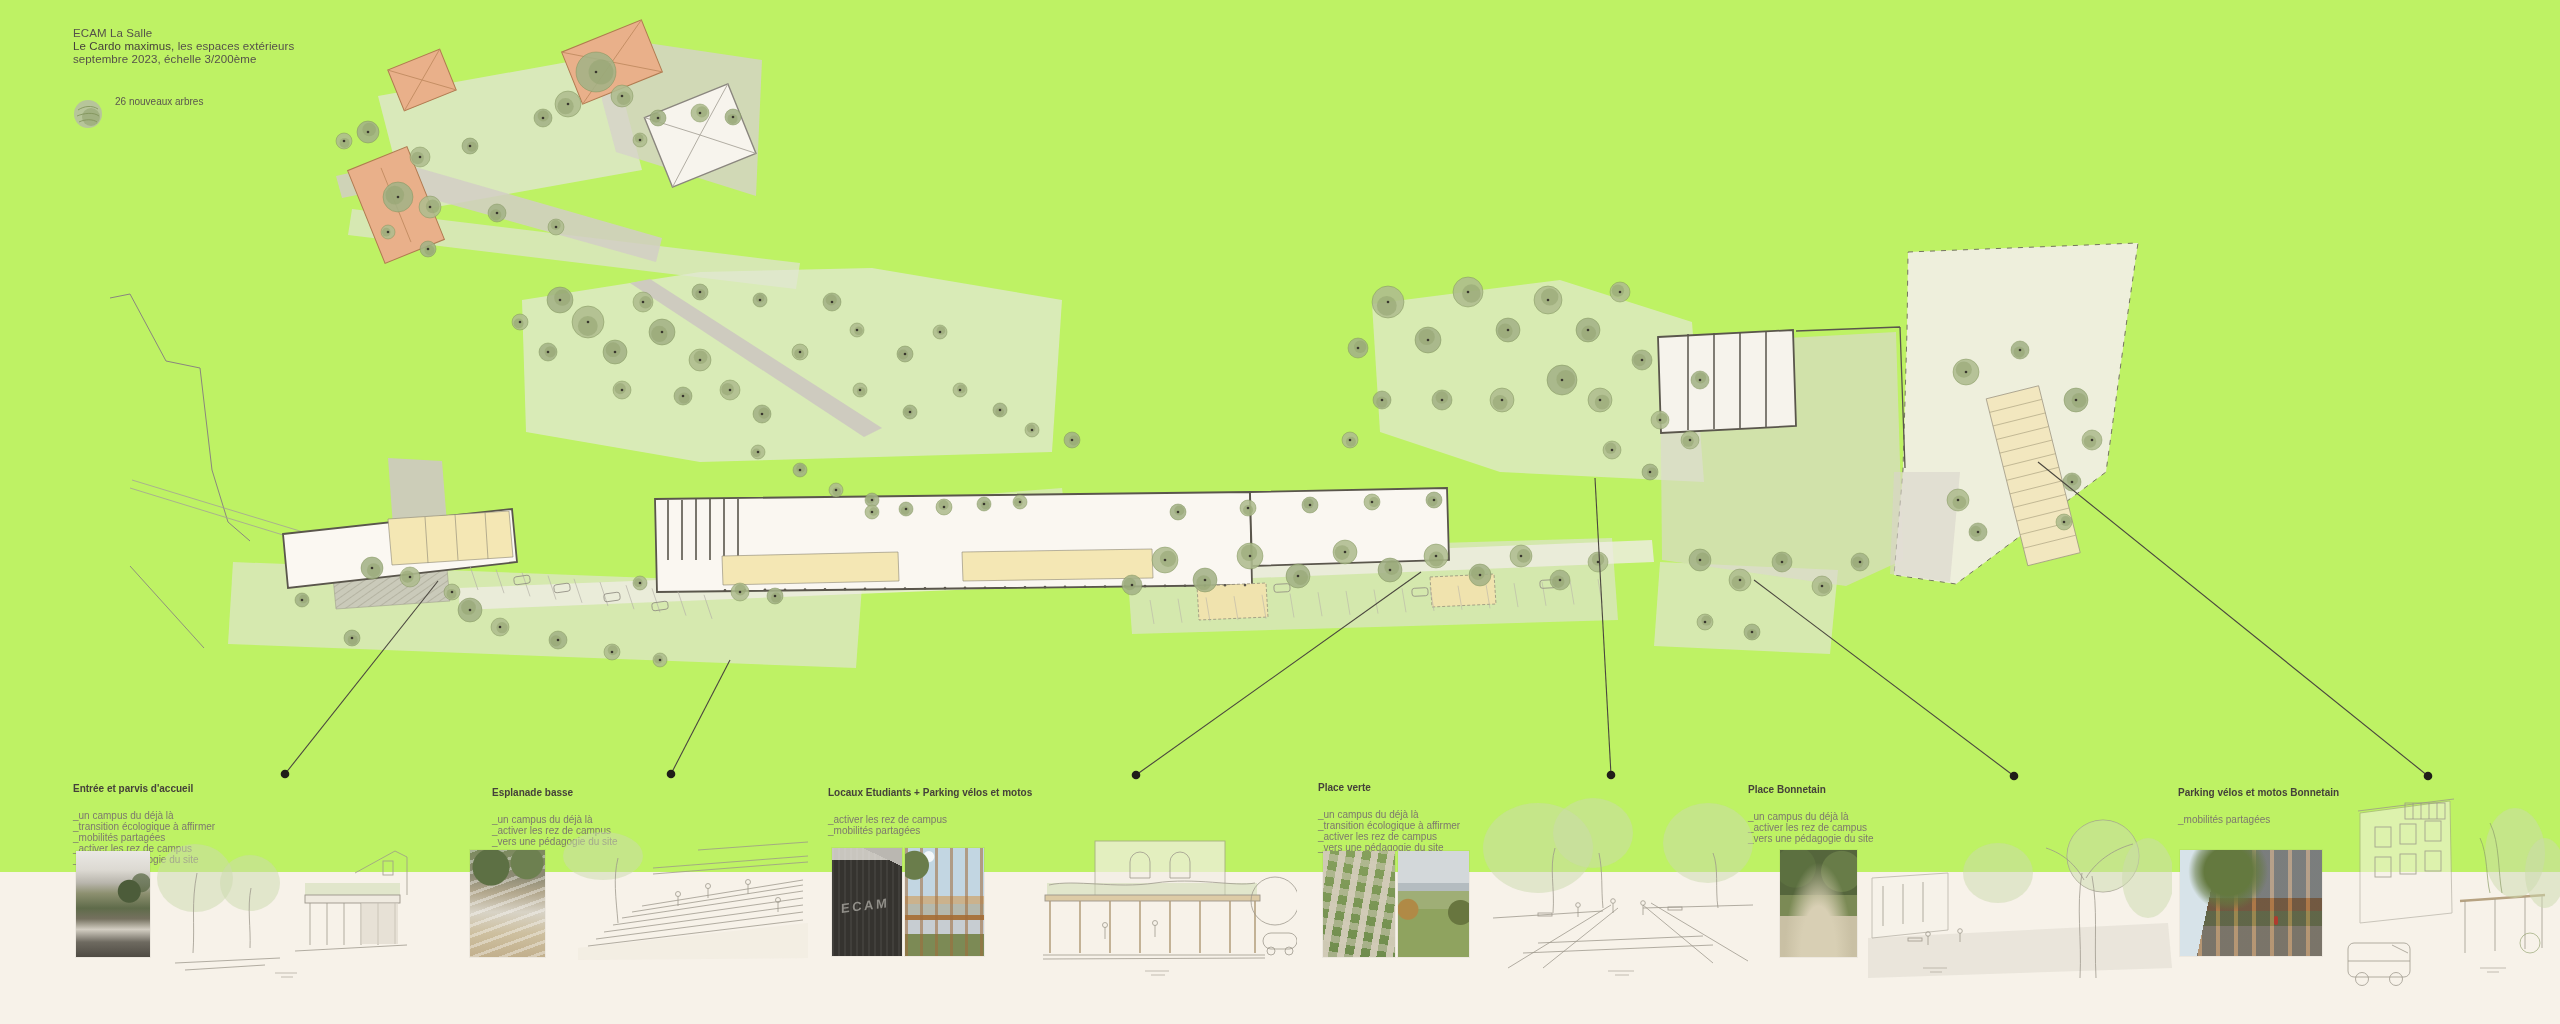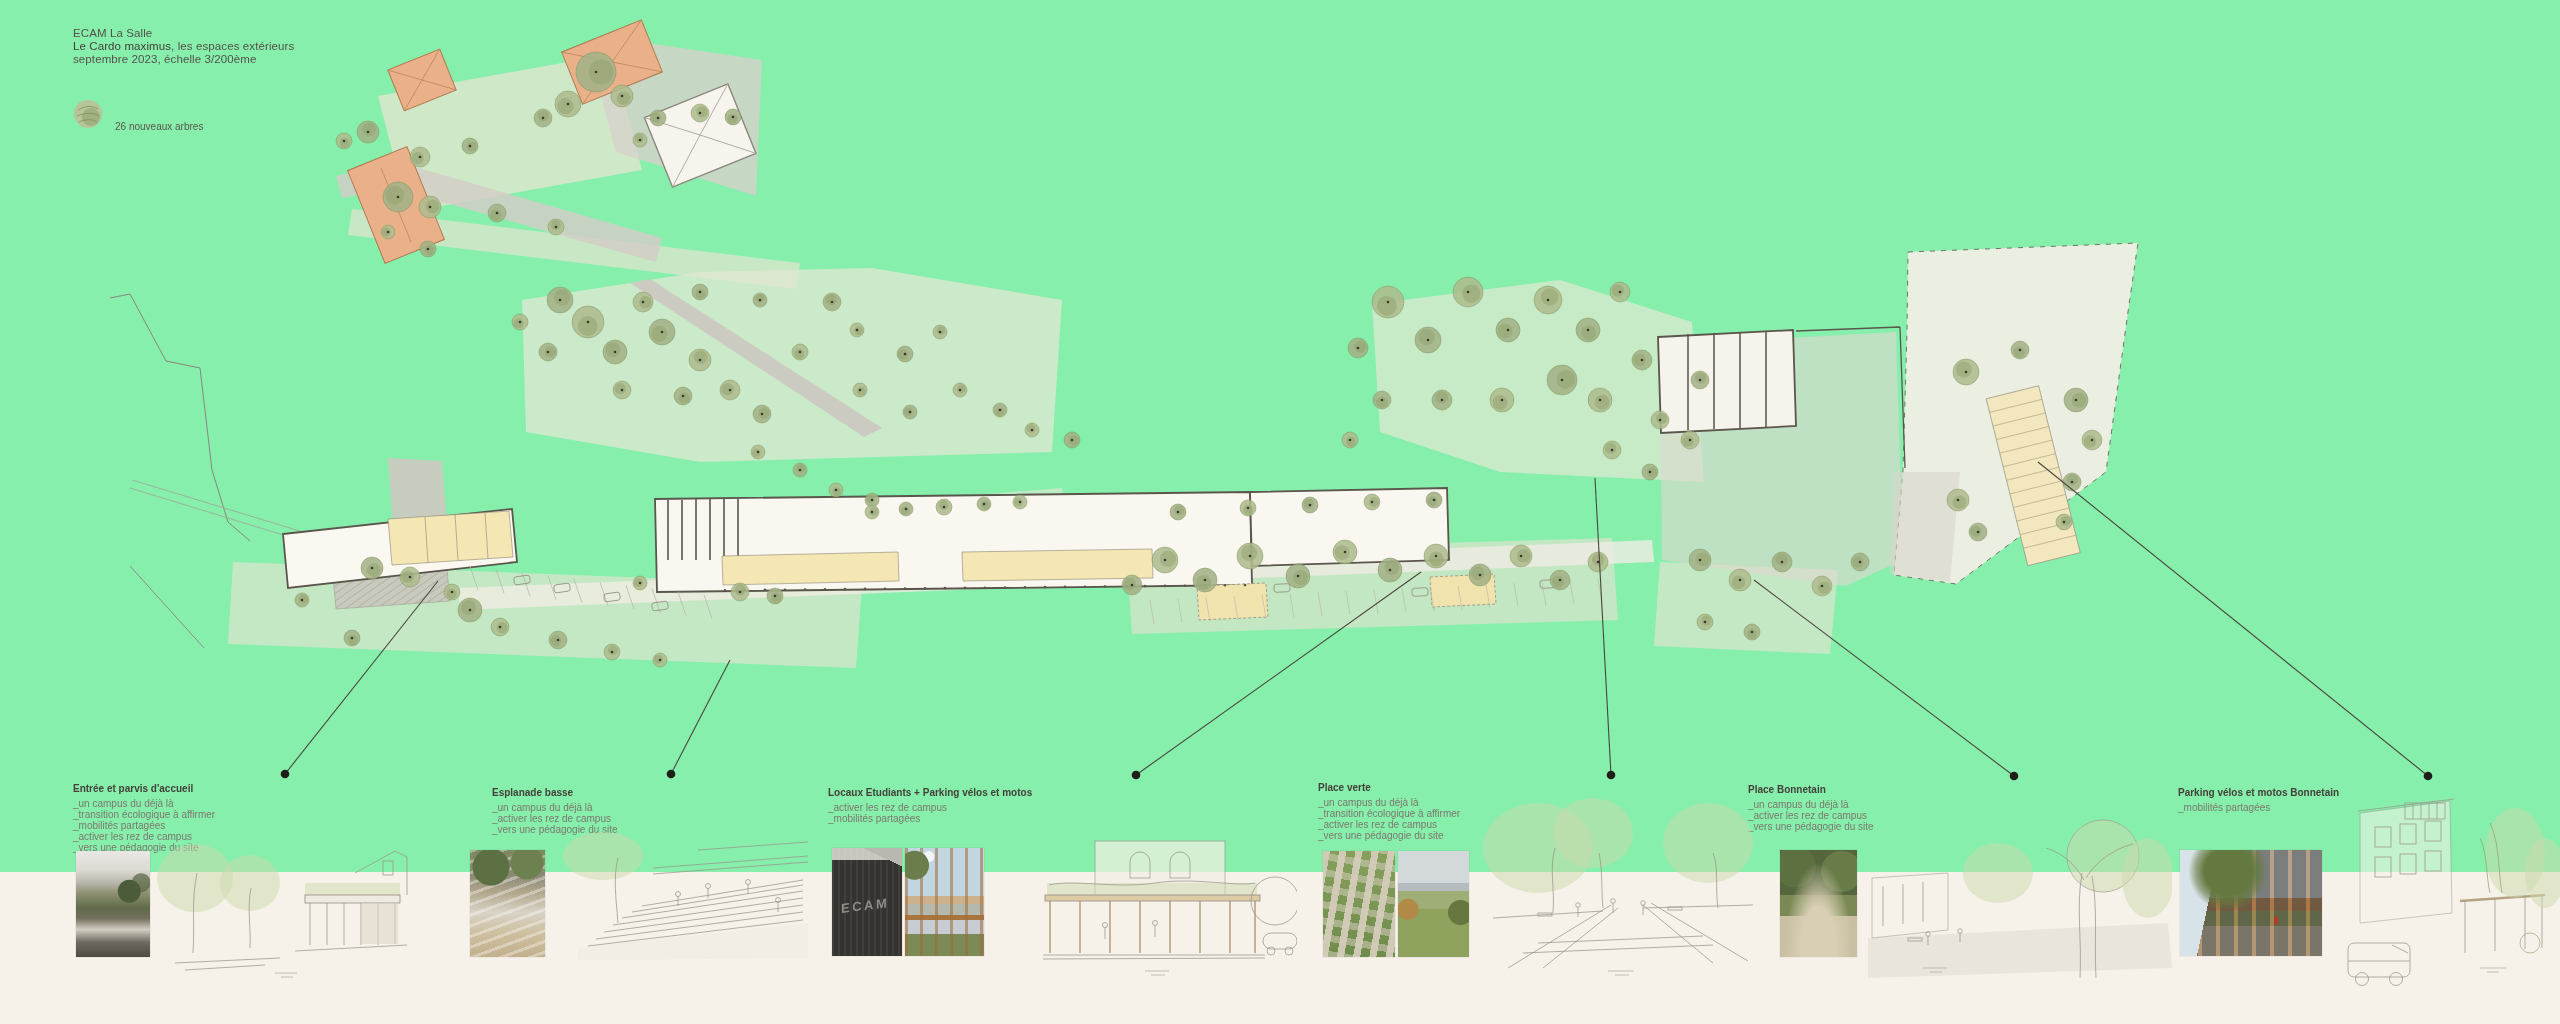--- a/index.html
+++ b/index.html
@@ -1,30 +1,30 @@
 <!DOCTYPE html>
 <html><head>
 <meta charset="utf-8">
 <style>
   html,body{margin:0;padding:0;}
   body{width:2560px;height:1024px;overflow:hidden;background:#f7f2e9;
        font-family:"Liberation Sans",sans-serif;color:#4a463f;}
-  .board{position:relative;width:2560px;height:872px;background:#86efac;}
+  .board{position:relative;width:2560px;height:872px;background:#bef264;}
   #plan-svg{position:absolute;left:0;top:0;width:2560px;height:1024px;}
 
   
   .title-block{position:absolute;left:73px;top:27px;font-size:11.5px;line-height:13px;color:#55514a;letter-spacing:.1px;}
   .title-block .b{font-weight:normal;color:#45413a;}
   
-  .legend{position:absolute;left:70px;top:96px;display:flex;align-items:flex-end;gap:9px;}
+  .legend{position:absolute;left:70px;top:96px;display:flex;align-items:flex-start;gap:9px;}
   .legend-label{font-size:10px;color:#5b574f;}
 
   
   .anno{position:absolute;width:270px;}
-  .anno-title{font-size:10px;font-weight:bold;color:#45413a;margin-bottom:4px;}
+  .anno-title{font-size:10px;font-weight:bold;color:#45413a;margin-bottom:16px;}
   .anno-line{font-size:10px;line-height:11px;color:#7d786e;}
 
   
   .photo{position:absolute;overflow:hidden;box-shadow:0 0 0 1px rgba(60,55,45,.05);}
   #p1{left:76px;top:851px;width:74px;height:106px;background:
       radial-gradient(circle at 72% 38%, #4c5c3a 0 11px, transparent 12px),
       radial-gradient(circle at 88% 30%, rgba(84,100,64,.7) 0 9px, transparent 10px),
       linear-gradient(180deg,#eae8e4 0%,#dcd9d2 18%,#b9b6ad 30%,#8d9070 40%,#5f6b4a 54%,#75715f 64%,#d3cec2 74%,#6e6a60 86%,#4f4b43 100%);}
   #p2{left:470px;top:850px;width:75px;height:107px;background:
       radial-gradient(circle at 28% 16%, #5d7044 0 18px, transparent 19px),

